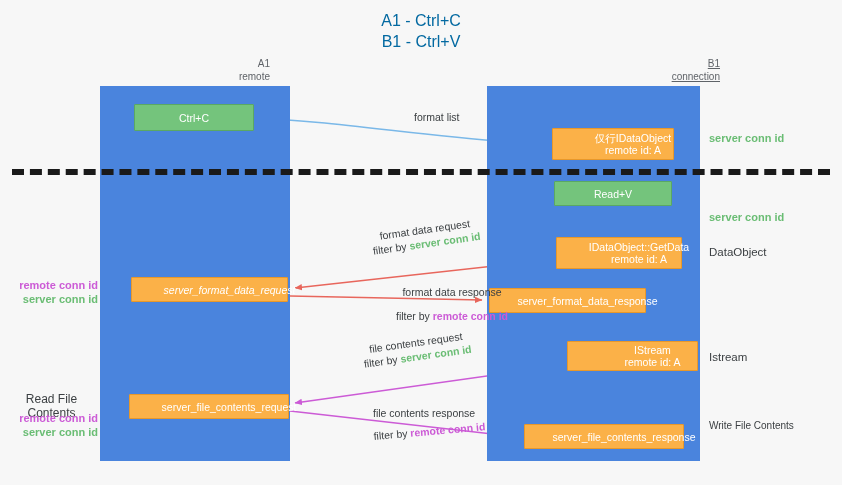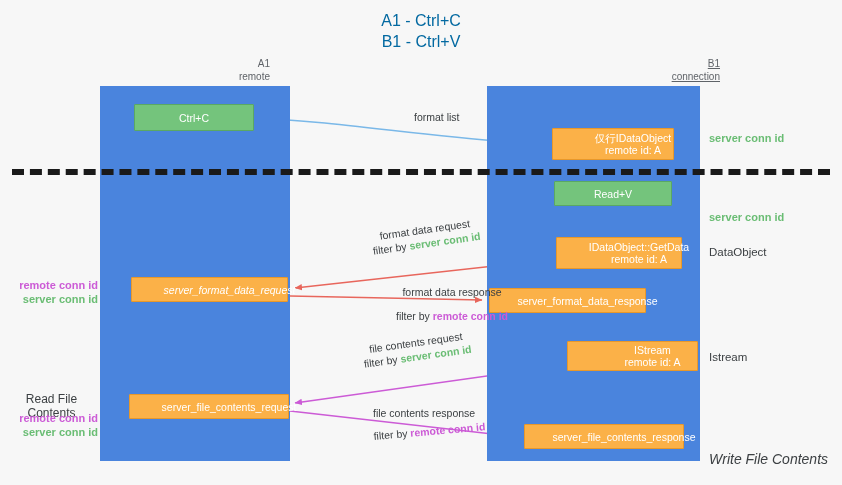--- a/index.html
+++ b/index.html
@@ -92,21 +92,21 @@
     line-height: 14px;
   }
   .green-txt { color: #6abd74; font-weight: bold; }
   .magenta-txt { color: #cc5bd6; font-weight: bold; }
   .dark-txt { color: #3c4043; }
 
   #note-server-1 { left: 709px; top: 131px; }
   #note-server-2 { left: 709px; top: 210px; }
   #note-dataobject { left: 709px; top: 245px; font-size: 11.5px; color: #3c4043; }
   #note-istream { left: 709px; top: 350px; font-size: 11.5px; color: #3c4043; }
-  #note-write-file { left: 709px; top: 452px; font-size: 14px; color: #3c4043; font-style: italic; }
+  #note-write-file { left: 709px; top: 419px; font-size: 10px; color: #3c4043; }
 
   #note-left-ids {
     left: 8px; top: 278px;
     width: 90px;
     text-align: right;
   }
   #note-read-file {
     left: 5px; top: 392px;
     width: 93px;
     text-align: center;

